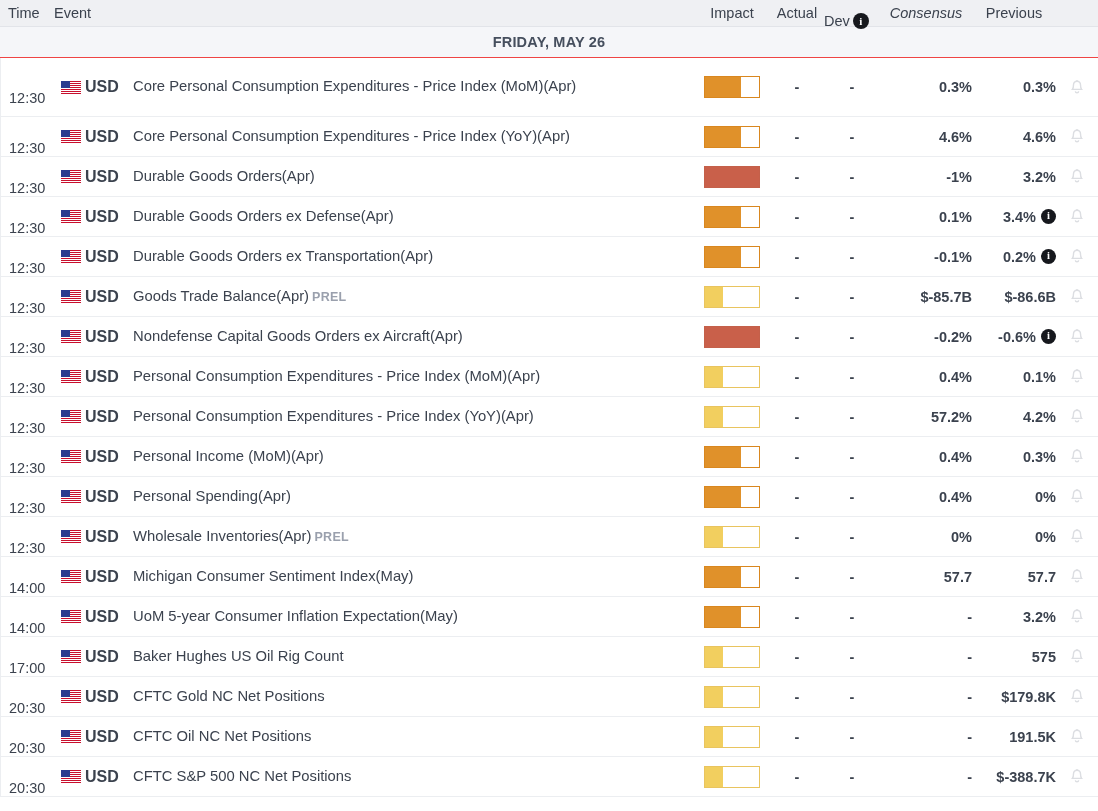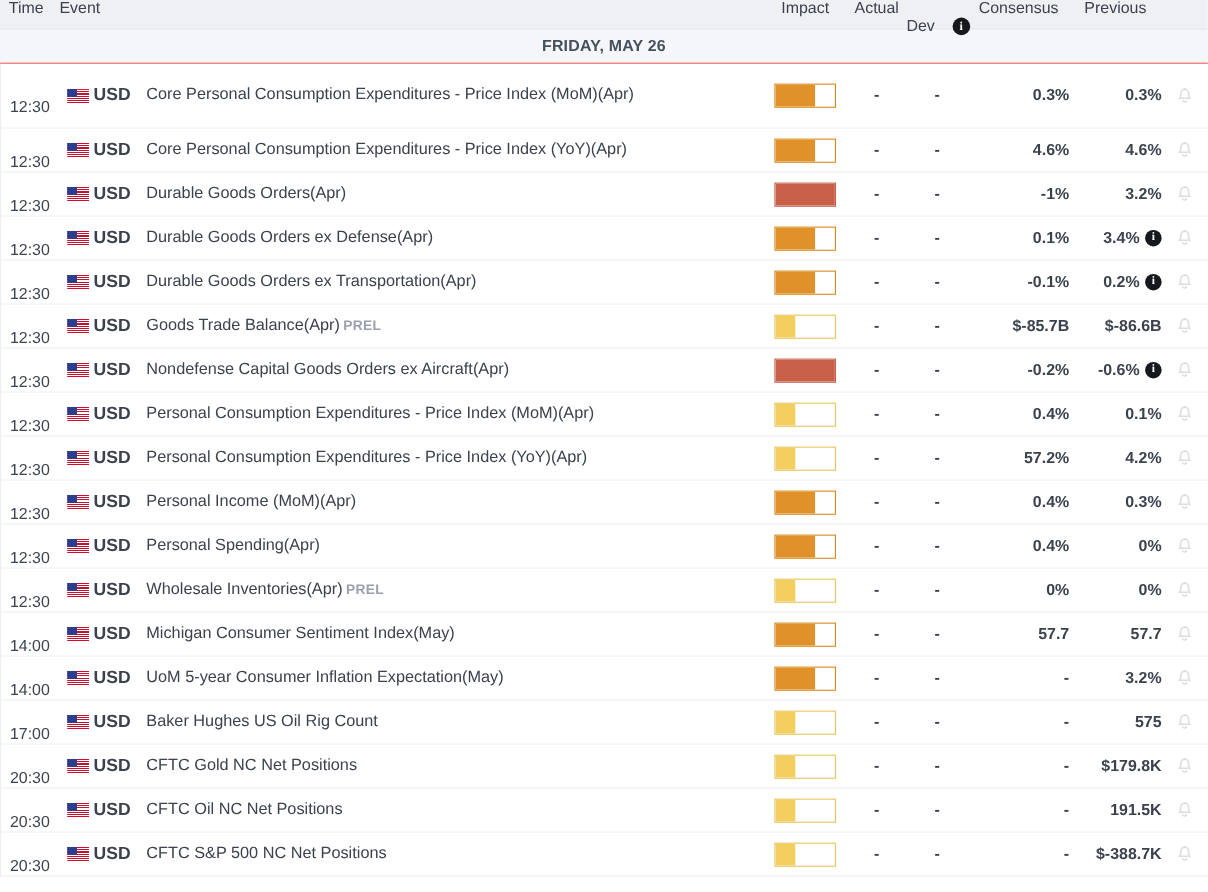--- a/index.html
+++ b/index.html
@@ -19,34 +19,34 @@
     width: 1098px;
     height: 811px;
     box-sizing: border-box;
     background: #ffffff;
     position: relative;
   }
 
   
   .cal-head {
     display: flex;
-    align-items: flex-start;
+    align-items: center;
     height: 27px;
     background: #eff0f3;
     border-bottom: 1px solid #e2e4e9;
     box-sizing: border-box;
     font-size: 14.5px;
     color: #3b424e;
   }
   .cal-head .h-time   { width: 54px; padding-left: 8px; box-sizing: border-box; text-align: left; }
   .cal-head .h-event  { flex: 1 1 auto; text-align: left; }
   .cal-head .h-impact { width: 76px; text-align: center; }
   .cal-head .h-actual { width: 54px; text-align: center; }
-  .cal-head .h-dev    { width: 56px; text-align: left; display: flex; align-items: center; gap: 16px; justify-content: flex-start; margin-top: 16px; }
-  .cal-head .h-cons   { width: 92px; text-align: center; }
+  .cal-head .h-dev    { width: 56px; text-align: left; display: flex; align-items: center; gap: 3px; justify-content: flex-start; margin-top: 16px; }
+  .cal-head .h-cons   { width: 92px; text-align: center; font-style: italic; }
   .cal-head .h-prev   { width: 84px; text-align: center; }
   .cal-head .h-bell   { width: 42px; }
 
   .info-dot {
     display: inline-flex;
     align-items: center;
     justify-content: center;
     width: 16px;
     height: 16px;
     border-radius: 50%;

